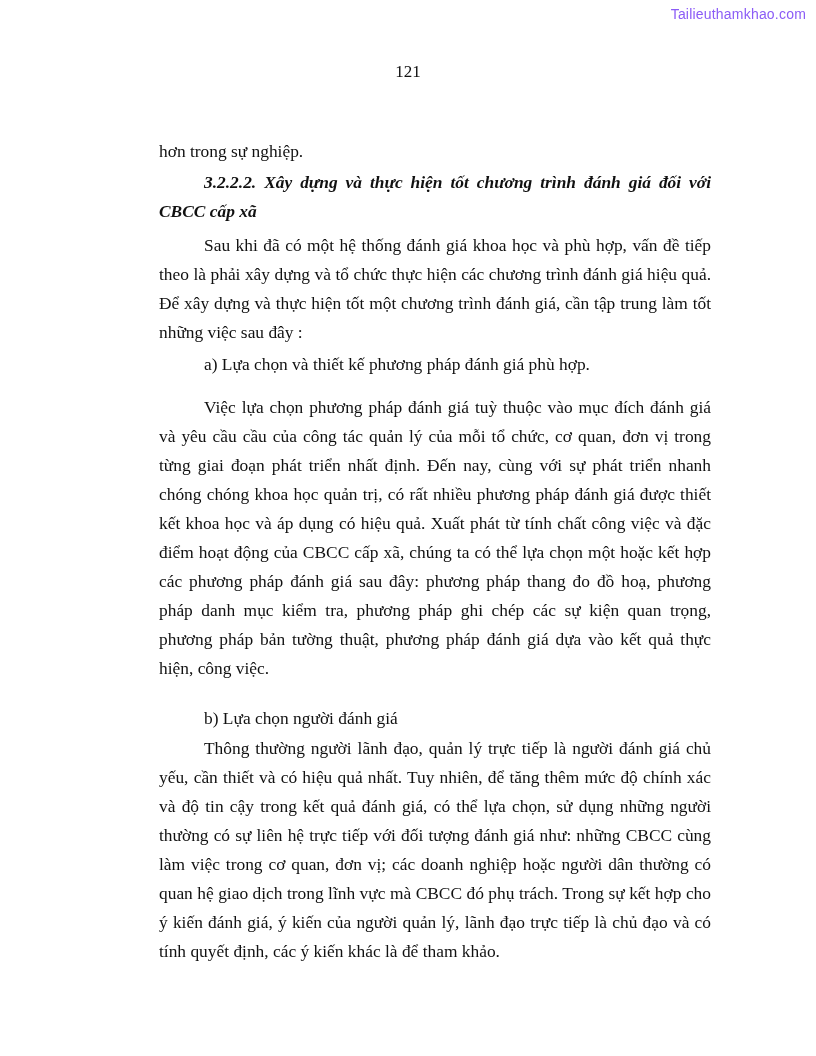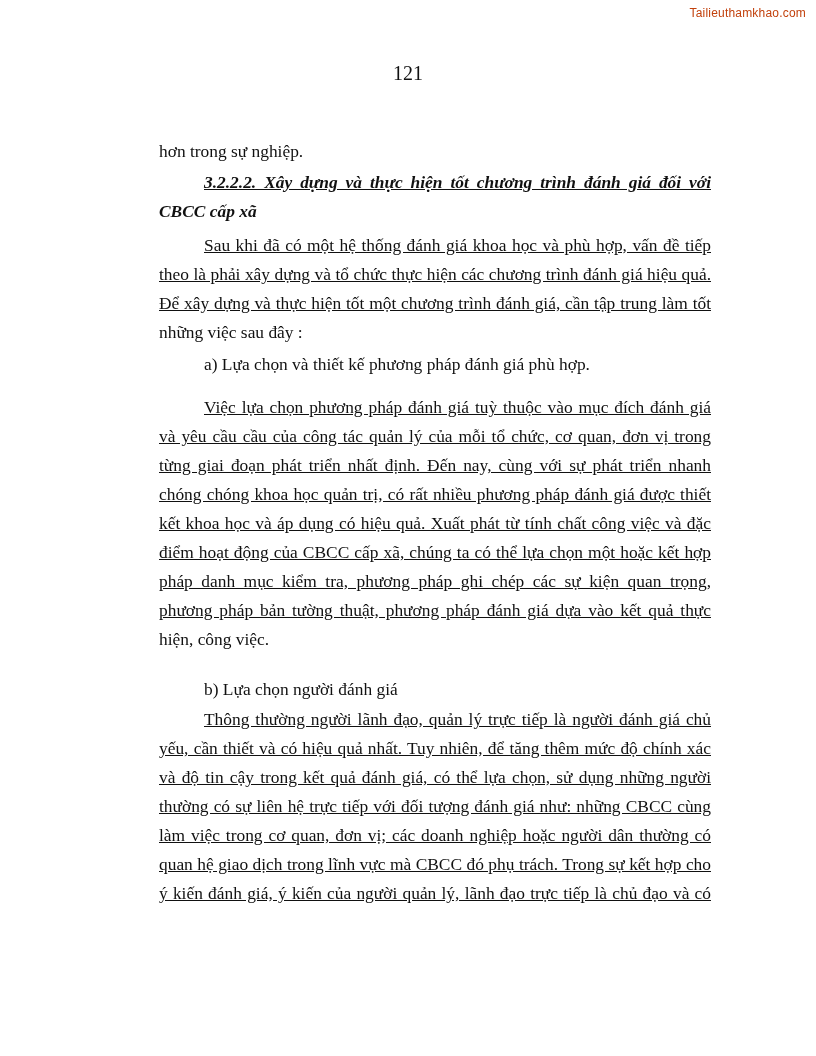--- a/index.html
+++ b/index.html
@@ -1,23 +1,23 @@
 <!DOCTYPE html>
 <html><head>
 <meta charset="utf-8">
 <style>
   html, body { margin: 0; padding: 0; background: #ffffff; }
   body { width: 816px; height: 1056px; position: relative; overflow: hidden;
          font-family: "Liberation Serif", "DejaVu Serif", serif; color: #111; }
   .watermark { position: absolute; top: 6px; right: 10px; font-family: "Liberation Sans", "DejaVu Sans", sans-serif;
-               font-size: 12px; color: #c2410c; letter-spacing: 0.2px; }
-  .page-number { position: absolute; top: 62px; left: 0; width: 100%; text-align: center; font-size: 20px; }
+               font-size: 14px; color: #8b5cf6; letter-spacing: 0.2px; }
+  .page-number { position: absolute; top: 62px; left: 0; width: 100%; text-align: center; font-size: 17px; }
   .content { position: absolute; top: 137px; left: 159px; width: 552px; font-size: 17.4px; line-height: 29px; }
   .line { white-space: nowrap; height: 29px; }
-  .j { text-align: justify; text-align-last: justify; white-space: normal; text-decoration: underline; }
+  .j { text-align: justify; text-align-last: justify; white-space: normal; }
   .indent { padding-left: 45px; }
   .bi { font-weight: bold; font-style: italic; }
   .it { }
 </style>
 </head>
 <body>
 
 <div class="watermark">Tailieuthamkhao.com</div>
 <div class="page-number">121</div>
 
@@ -32,26 +32,28 @@
   <div class="line">những việc sau đây :</div>
 
   <div class="line indent it" style="margin-top:3px">a) Lựa chọn và thiết kế phương pháp đánh giá phù hợp.</div>
 
   <div class="line j indent" style="margin-top:14px">Việc lựa chọn phương pháp đánh giá tuỳ thuộc vào mục đích đánh giá</div>
   <div class="line j">và yêu cầu cầu của công tác quản lý của mỗi tổ chức, cơ quan, đơn vị trong</div>
   <div class="line j">từng giai đoạn phát triển nhất định. Đến nay, cùng với sự phát triển nhanh</div>
   <div class="line j">chóng chóng khoa học quản trị, có rất nhiều phương pháp đánh giá được thiết</div>
   <div class="line j">kết khoa học và áp dụng có hiệu quả. Xuất phát từ tính chất công việc và đặc</div>
   <div class="line j">điểm hoạt động của CBCC cấp xã, chúng ta có thể lựa chọn một hoặc kết hợp</div>
+  <div class="line j">các phương pháp đánh giá sau đây: phương pháp thang đo đồ hoạ, phương</div>
   <div class="line j">pháp danh mục kiểm tra, phương pháp ghi chép các sự kiện quan trọng,</div>
   <div class="line j">phương pháp bản tường thuật, phương pháp đánh giá dựa vào kết quả thực</div>
   <div class="line">hiện, công việc.</div>
 
   <div class="line indent it" style="margin-top:21px">b) Lựa chọn người đánh giá</div>
 
   <div class="line j indent" style="margin-top:1px">Thông thường người lãnh đạo, quản lý trực tiếp là người đánh giá chủ</div>
   <div class="line j">yếu, cần thiết và có hiệu quả nhất. Tuy nhiên, để tăng thêm mức độ chính xác</div>
   <div class="line j">và độ tin cậy trong kết quả đánh giá, có thể lựa chọn, sử dụng những người</div>
   <div class="line j">thường có sự liên hệ trực tiếp với đối tượng đánh giá như: những CBCC cùng</div>
   <div class="line j">làm việc trong cơ quan, đơn vị; các doanh nghiệp hoặc người dân thường có</div>
   <div class="line j">quan hệ giao dịch trong lĩnh vực mà CBCC đó phụ trách. Trong sự kết hợp cho</div>
   <div class="line j">ý kiến đánh giá, ý kiến của người quản lý, lãnh đạo trực tiếp là chủ đạo và có</div>
+  <div class="line">tính quyết định, các ý kiến khác là để tham khảo.</div>
 </div>
 
 </body></html>

